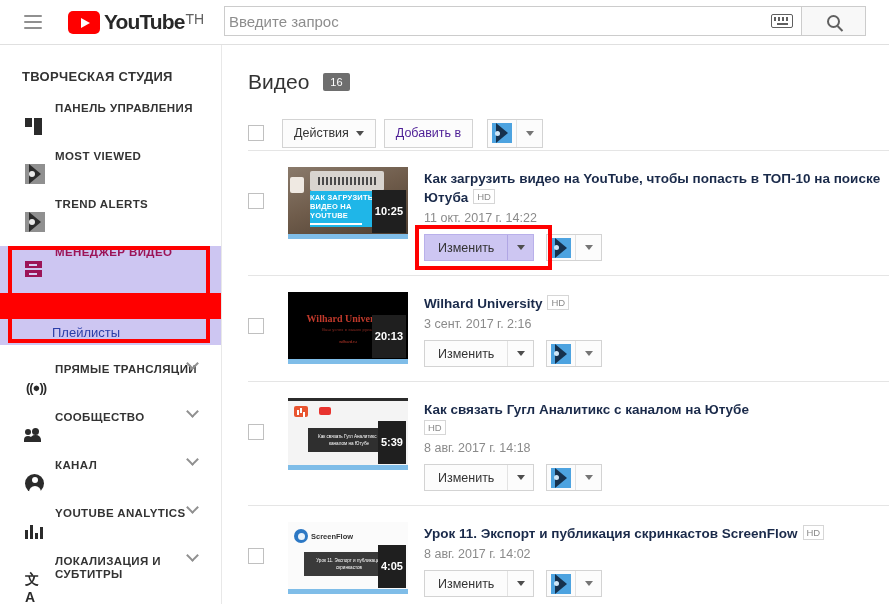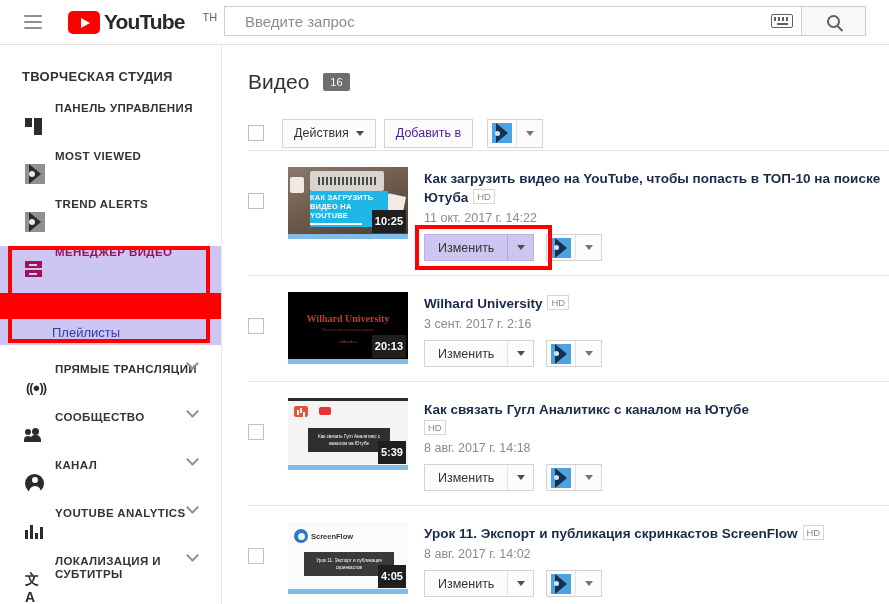--- a/index.html
+++ b/index.html
@@ -33,26 +33,26 @@
   .yt-play .tri {
     width: 0; height: 0; border-left: 9px solid #fff;
     border-top: 5.5px solid transparent; border-bottom: 5.5px solid transparent;
     margin-left: 2px;
   }
   .yt-word {
     font-size: 21px; font-weight: bold; color: #282828;
     letter-spacing: -0.9px; margin-left: 4px; line-height: 23px;
     font-family: "Liberation Sans", sans-serif;
   }
-  .yt-country { font-size: 11px; color: #606060; margin-left: 18px; margin-top: 1px; letter-spacing: 0px; }
+  .yt-country { font-size: 14px; color: #606060; margin-left: 1px; margin-top: 1px; letter-spacing: 0px; }
 
   .searchwrap { position: absolute; left: 224px; top: 6px; display: flex; align-items: stretch; }
   .searchbox {
     width: 578px; height: 30px; border: 1px solid #ccc; background: #fff;
-    display: flex; align-items: center; padding-left: 20px;
+    display: flex; align-items: center; padding-left: 4px;
     font-size: 15px; color: #909090; gap: 48px;
   }
   .searchbox .val { flex: 1; color: #8d8d8d; font-size: 15px; }
   .kbd-icon {
     width: 22px; height: 14px; margin-right: 8px; border: 1.5px solid #5f5f5f;
     border-radius: 2px; position: relative; background: #fff;
   }
   .kbd-icon::before {
     content: ""; position: absolute; left: 2px; top: 2px; right: 2px; height: 4px;
     background: repeating-linear-gradient(to right, #5f5f5f 0 2px, transparent 2px 4px);
@@ -178,21 +178,21 @@
   .divider { height: 1px; background: #e5e5e5; margin: 0 0 0 26px; }
 
   .vrow { display: flex; padding: 16px 0 14px 26px; position: relative; }
   .vrow .cbcell { width: 40px; padding-top: 26px; flex: none; }
   .thumb {
     width: 120px; height: 72px; flex: none; position: relative; overflow: hidden;
     background: #2b2b2b; margin-right: 16px;
   }
   .thumb .dur {
     position: absolute; right: 2px; bottom: 6px; background: #1f1f1f; color: #fff;
-    font-size: 11px; padding: 5px 3px; font-weight: bold; line-height: 13px;
+    font-size: 11px; padding: 15px 3px; font-weight: bold; line-height: 13px;
   }
   .thumb .progress { position: absolute; left: 0; bottom: 0; width: 100%; height: 5px; background: #7fbde8; }
 
   
   .t1 { background: linear-gradient(160deg,#8a7a6b 0%,#6f5c4b 45%,#4a3b2e 100%); }
   .t1 .lap { position: absolute; left: 22px; top: 4px; width: 74px; height: 20px; background: #d8d4cf; border-radius: 2px; }
   .t1 .lap::after { content:""; position:absolute; left:8px; top:6px; right:8px; height:8px; background: repeating-linear-gradient(to right,#4a4a4a 0 2px, #d8d4cf 2px 4px); }
   .t1 .cup { position: absolute; left: 2px; top: 10px; width: 14px; height: 16px; background: #efe9e2; border-radius: 2px; }
   .t1 .note { position: absolute; right: 4px; top: 28px; width: 18px; height: 22px; background: #f2ece4; transform: rotate(12deg); }
   .t1 .band { position: absolute; left: 22px; top: 24px; width: 78px; height: 36px; background: #1fb6e8; display: flex; flex-direction: column; align-items: flex-start; justify-content: center; }

